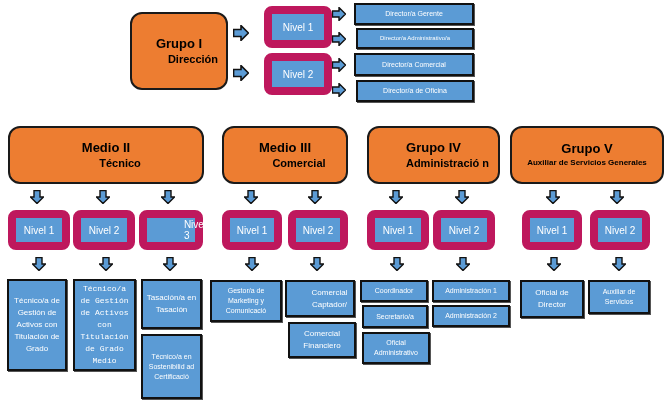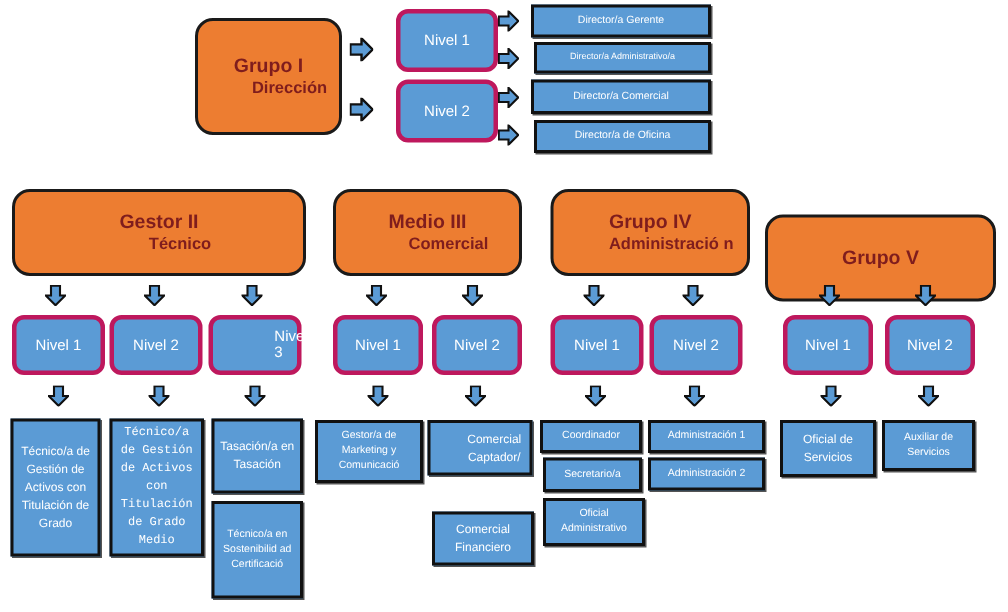--- a/index.html
+++ b/index.html
@@ -1,22 +1,22 @@
 <!DOCTYPE html>
 <html><head>
 <meta charset="utf-8">
 <style>
   html,body{margin:0;padding:0;background:#fff;}
   body{width:672px;height:408px;position:relative;overflow:hidden;font-family:"Liberation Sans",sans-serif;}
   .abs{position:absolute;box-sizing:border-box;}
-  .grp{background:#ed7d31;border:2px solid #1a1a1a;border-radius:12px;color:#7f1d1d;display:flex;flex-direction:column;align-items:center;justify-content:center;text-align:center;font-weight:bold;}
+  .grp{background:#ed7d31;border:2px solid #1a1a1a;border-radius:12px;color:#000000;display:flex;flex-direction:column;align-items:center;justify-content:center;text-align:center;font-weight:bold;}
   .grp .t1{font-size:13px;line-height:16px;}
   .grp .t2{font-size:11px;line-height:14px;margin-left:28px;}
   .grp .t2s{font-size:8px;line-height:12px;}
-  .lvl{background:#5b9bd5;border:3px solid #be185d;border-radius:8px;color:#fff;display:flex;align-items:center;justify-content:center;font-size:10px;}
+  .lvl{background:#5b9bd5;border:8px solid #be185d;border-radius:8px;color:#fff;display:flex;align-items:center;justify-content:center;font-size:10px;}
   .role{background:#5b9bd5;border:2px solid #111;box-shadow:1px 1px 0 #555;color:#fff;display:flex;align-items:center;justify-content:center;text-align:center;font-size:8px;line-height:12px;padding:1px;}
   .role.sm{font-size:6px;line-height:9px;}
   .role.md{font-size:7px;line-height:10px;}
   .arrow{width:14px;height:14px;}
 </style>
 </head>
 <body>
 
 <svg width="0" height="0" style="position:absolute">
   <defs>
@@ -52,21 +52,21 @@
   </svg>
 <svg class="abs" style="left:332px;top:83px;width:14px;height:14px">
     <use href="#arrow-right"></use>
   </svg>
 <div class="abs role md" style="left:354px;top:3px;width:120px;height:22px;">Director/a Gerente</div>
 <div class="abs role sm" style="left:356px;top:28px;width:118px;height:21px;">Director/a Administrativo/a</div>
 <div class="abs role md" style="left:354px;top:53px;width:120px;height:23px;">Director/a Comercial</div>
 <div class="abs role md" style="left:356px;top:80px;width:118px;height:22px;">Director/a de Oficina</div>
 
 <div class="abs grp" style="left:8px;top:126px;width:196px;height:58px;">
-  <div class="t1">Gestor II</div>
+  <div class="t1">Medio II</div>
   <div class="t2">Técnico</div>
 </div>
 <svg class="abs arrow" style="left:30px;top:190px">
     <use href="#arrow-down"></use>
   </svg>
 <svg class="abs arrow" style="left:96px;top:190px">
     <use href="#arrow-down"></use>
   </svg>
 <svg class="abs arrow" style="left:161px;top:190px">
     <use href="#arrow-down"></use>
@@ -101,21 +101,21 @@
 <div class="abs lvl" style="left:222px;top:210px;width:60px;height:40px;">Nivel  1</div>
 <div class="abs lvl" style="left:288px;top:210px;width:60px;height:40px;">Nivel  2</div>
 <svg class="abs arrow" style="left:245px;top:257px">
     <use href="#arrow-down"></use>
   </svg>
 <svg class="abs arrow" style="left:310px;top:257px">
     <use href="#arrow-down"></use>
   </svg>
 <div class="abs role md" style="left:210px;top:280px;width:72px;height:42px;">Gestor/a de Marketing y Comunicació</div>
 <div class="abs role" style="left:285px;top:280px;width:70px;height:37px;padding-left:20px;">Comercial Captador/</div>
-<div class="abs role" style="left:288px;top:322px;width:68px;height:36px;margin-top:19px;">Comercial Financiero</div>
+<div class="abs role" style="left:288px;top:322px;width:68px;height:36px;">Comercial Financiero</div>
 
 <div class="abs grp" style="left:367px;top:126px;width:133px;height:58px;">
   <div class="t1">Grupo IV</div>
   <div class="t2">Administració n</div>
 </div>
 <svg class="abs arrow" style="left:389px;top:190px">
     <use href="#arrow-down"></use>
   </svg>
 <svg class="abs arrow" style="left:455px;top:190px">
     <use href="#arrow-down"></use>
@@ -127,31 +127,32 @@
   </svg>
 <svg class="abs arrow" style="left:456px;top:257px">
     <use href="#arrow-down"></use>
   </svg>
 <div class="abs role md" style="left:360px;top:280px;width:68px;height:22px;">Coordinador</div>
 <div class="abs role md" style="left:362px;top:305px;width:66px;height:23px;">Secretario/a</div>
 <div class="abs role md" style="left:362px;top:332px;width:68px;height:32px;">Oficial Administrativo</div>
 <div class="abs role md" style="left:432px;top:280px;width:78px;height:22px;">Administración 1</div>
 <div class="abs role md" style="left:432px;top:305px;width:78px;height:22px;">Administración 2</div>
 
-<div class="abs grp" style="left:510px;top:143px;width:154px;height:58px;">
+<div class="abs grp" style="left:510px;top:126px;width:154px;height:58px;">
   <div class="t1">Grupo V</div>
+  <div class="t2s">Auxiliar de Servicios Generales</div>
 </div>
 <svg class="abs arrow" style="left:546px;top:190px">
     <use href="#arrow-down"></use>
   </svg>
 <svg class="abs arrow" style="left:610px;top:190px">
     <use href="#arrow-down"></use>
   </svg>
 <div class="abs lvl" style="left:522px;top:210px;width:60px;height:40px;">Nivel  1</div>
 <div class="abs lvl" style="left:590px;top:210px;width:60px;height:40px;">Nivel  2</div>
 <svg class="abs arrow" style="left:547px;top:257px">
     <use href="#arrow-down"></use>
   </svg>
 <svg class="abs arrow" style="left:612px;top:257px">
     <use href="#arrow-down"></use>
   </svg>
-<div class="abs role" style="left:520px;top:280px;width:64px;height:38px;">Oficial de Servicios</div>
+<div class="abs role" style="left:520px;top:280px;width:64px;height:38px;">Oficial de Director</div>
 <div class="abs role md" style="left:588px;top:280px;width:62px;height:34px;">Auxiliar de Servicios</div>
 
 </body></html>

